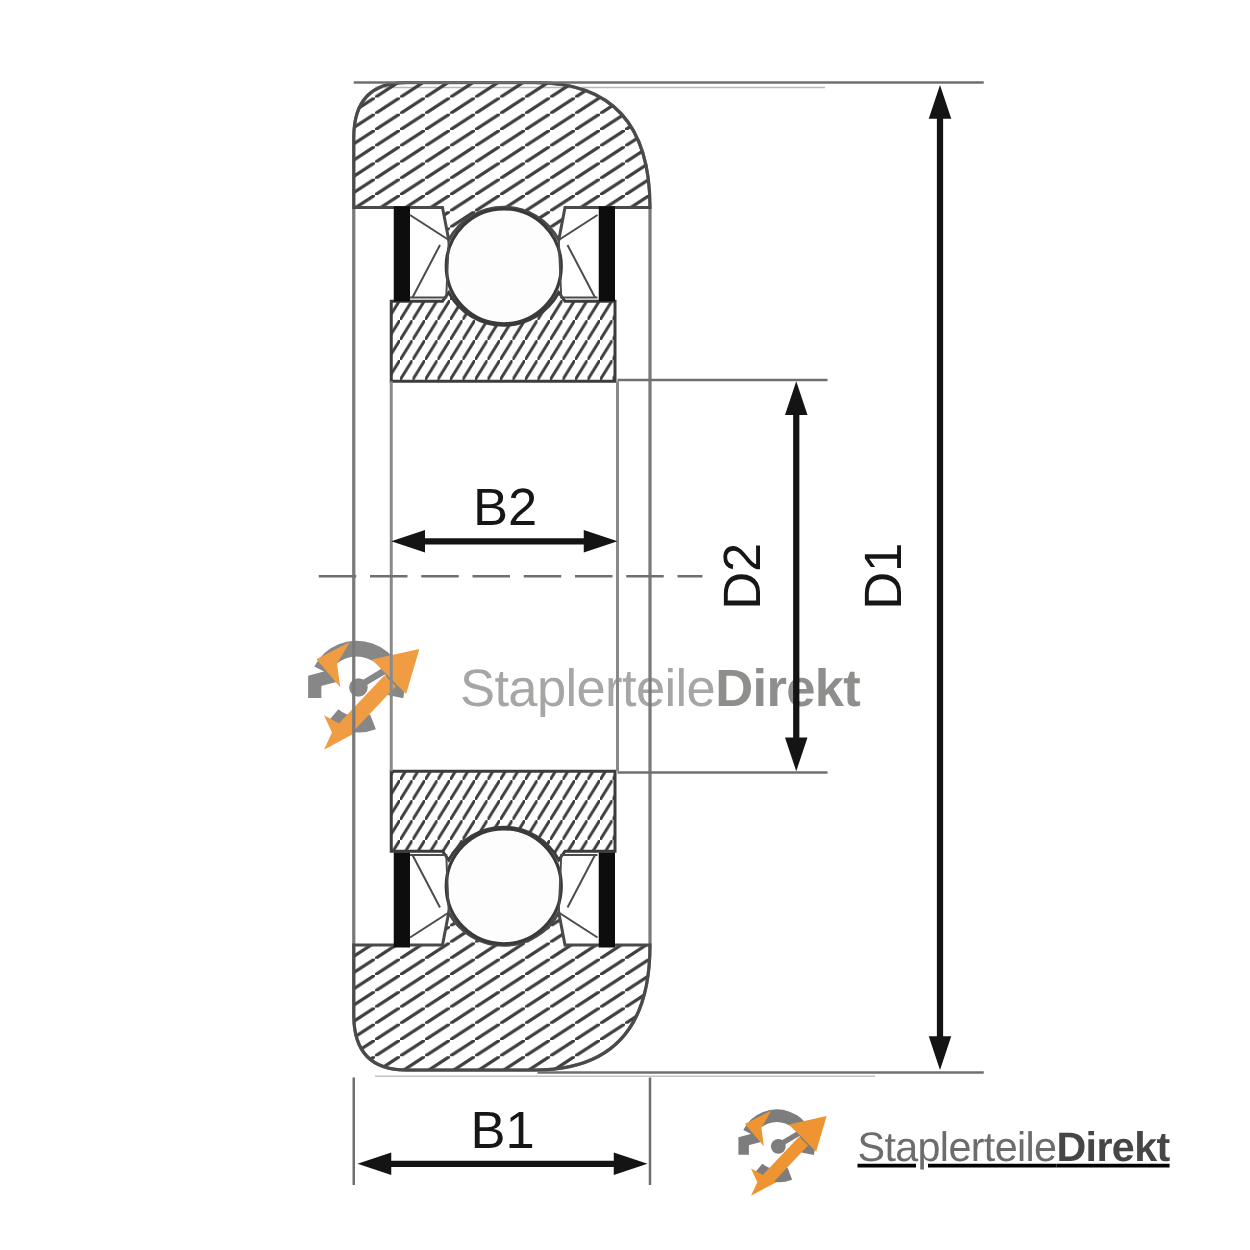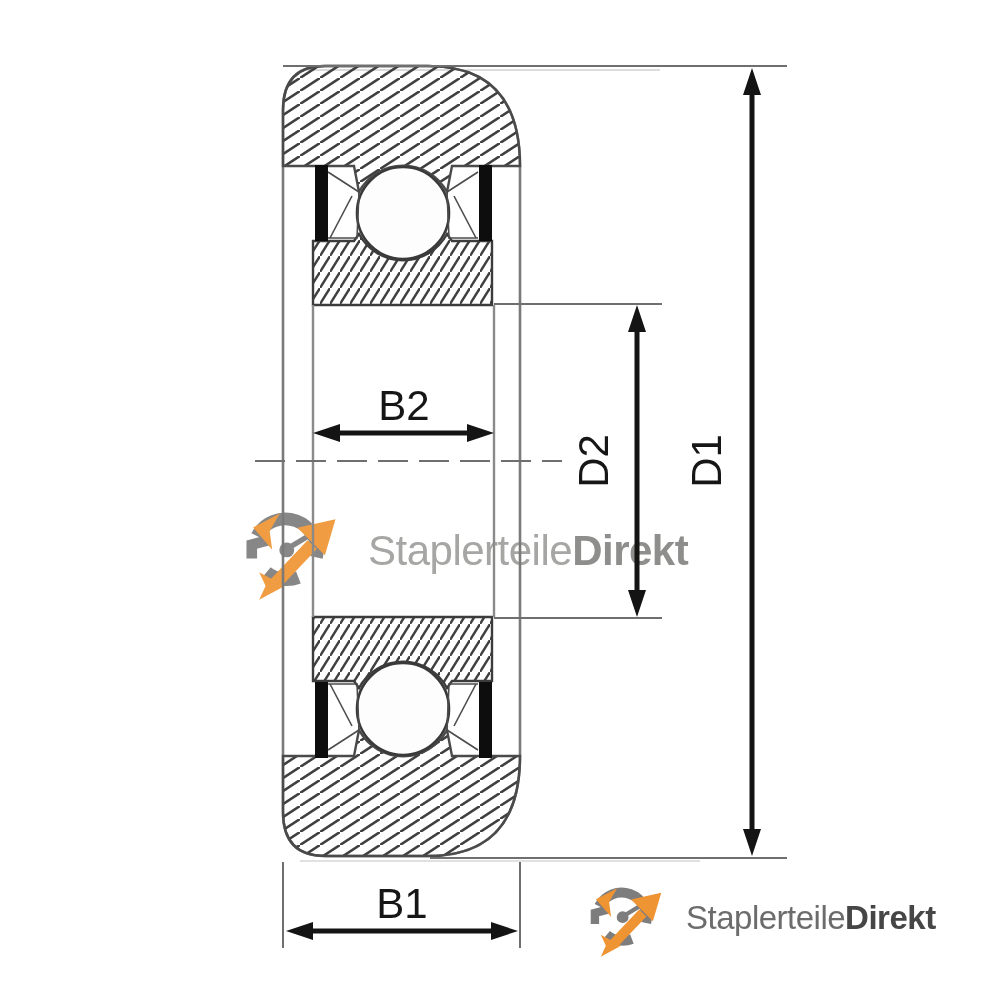--- a/index.html
+++ b/index.html
@@ -6,21 +6,21 @@
   .stage{position:relative;width:1000px;height:1000px;background:#ffffff;overflow:hidden;
          font-family:"Liberation Sans",sans-serif;}
   .drawing-svg{position:absolute;left:0;top:0;z-index:2;}
   
   .wm{position:absolute;left:238px;top:498px;display:flex;align-items:center;gap:24px;z-index:1;}
   .wm .logo-icon{width:106px;height:106px;opacity:.92;}
   .wm-text{font-size:42px;letter-spacing:-0.5px;white-space:nowrap;}
   .wm-reg{color:#a6a6a4;font-weight:400;}
   .wm-bold{color:#8e8e8c;font-weight:700;}
   
-  .fl{position:absolute;left:584px;top:876px;display:flex;align-items:center;gap:18px;z-index:3;}
+  .fl{position:absolute;left:584px;top:876px;display:flex;align-items:center;gap:18px;z-index:3;text-decoration:underline;}
   .fl .logo-icon{width:84px;height:84px;}
   .fl-text{font-size:33px;letter-spacing:-0.5px;white-space:nowrap;}
   .fl-reg{color:#6c6c6c;font-weight:400;}
   .fl-bold{color:#464646;font-weight:700;}
   .dim-label{font-family:"Liberation Sans",sans-serif;font-size:42px;fill:#161616;}
 </style>
 </head>
 <body>
 
 <svg width="0" height="0" style="position:absolute" aria-hidden="true">

